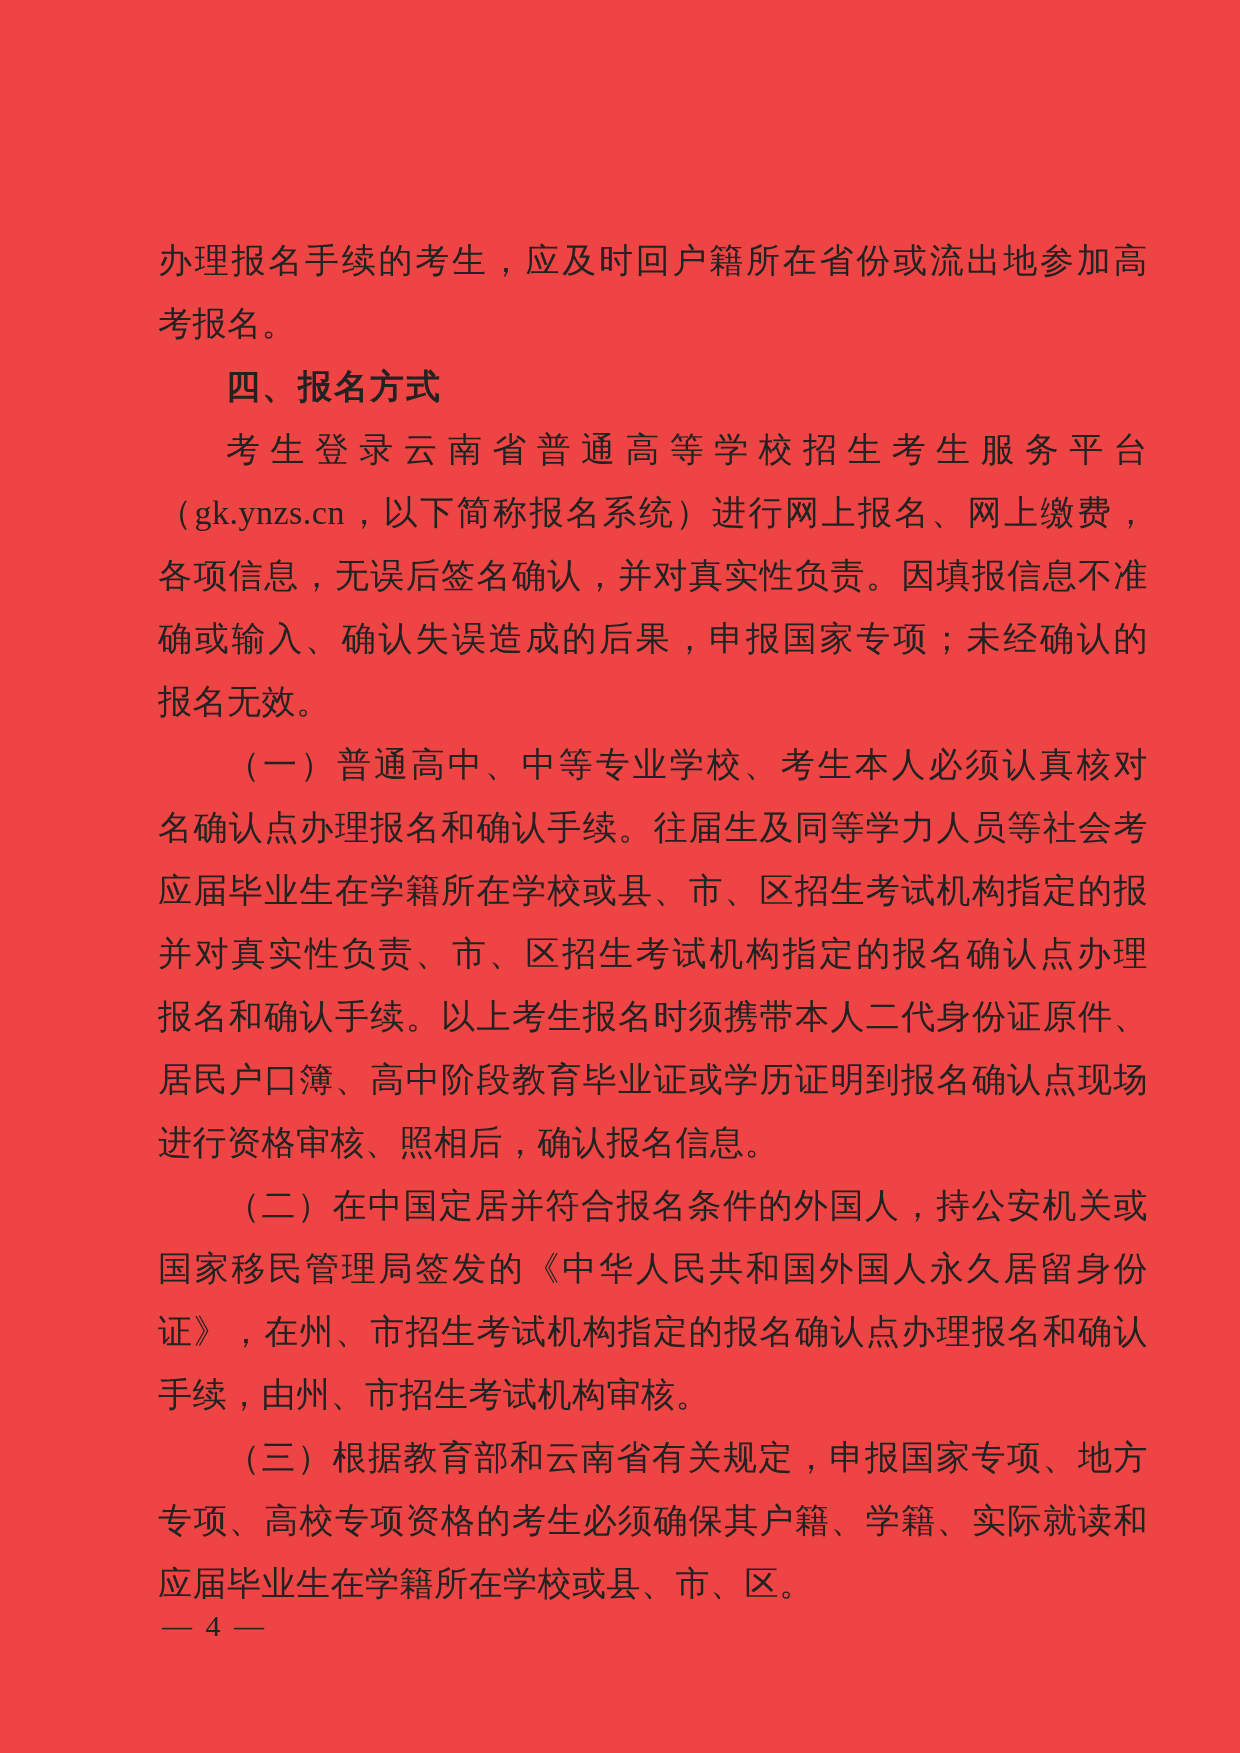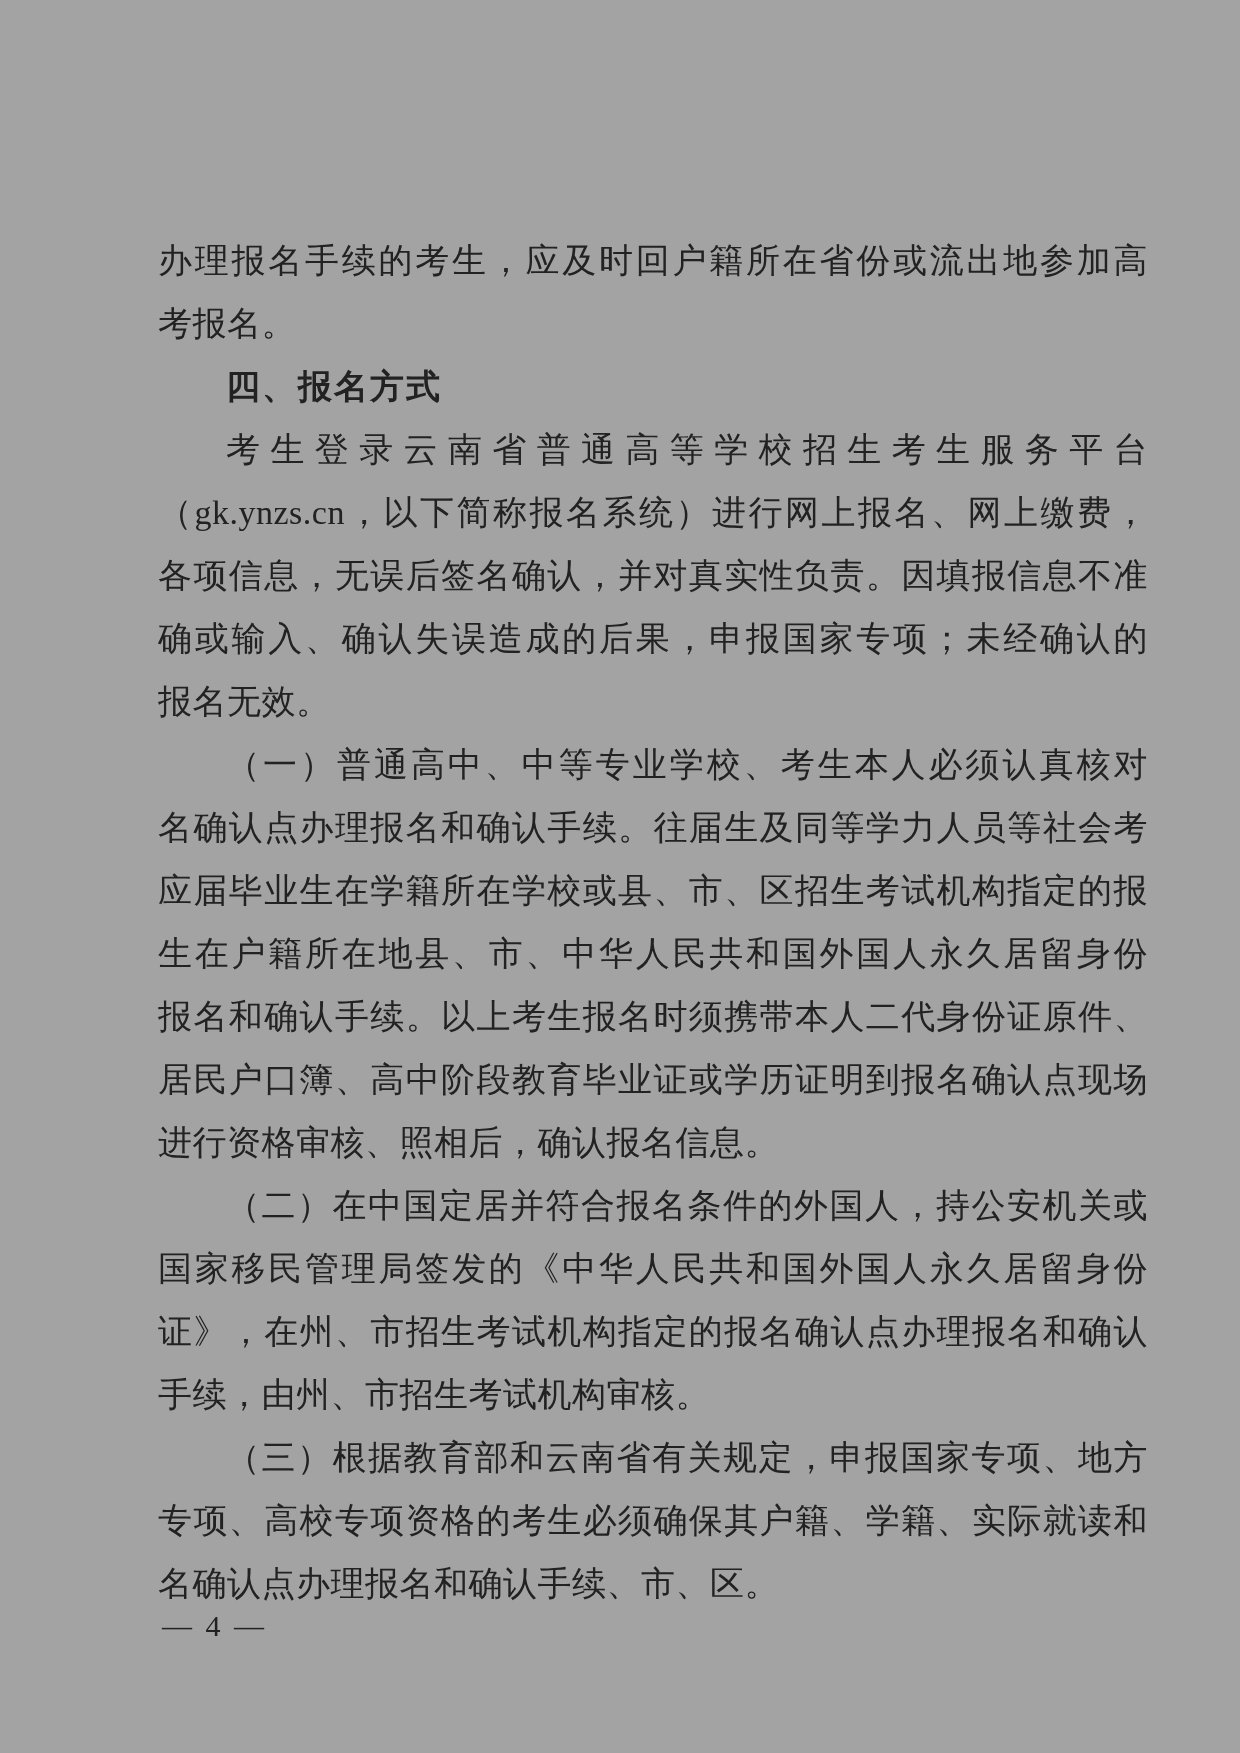--- a/index.html
+++ b/index.html
@@ -14,21 +14,21 @@
     overflow: hidden;
     font-family: "Liberation Serif", "DejaVu Serif", serif;
     color: #222222;
   }
   .page {
     position: absolute;
     left: 0;
     top: 0;
     width: 1240px;
     height: 1753px;
-    background: #a3a3a3;
+    background: #ef4444;
   }
   .content {
     position: absolute;
     left: 158px;
     top: 229px;
     width: 990px;
   }
   .block {
     margin: 0;
   }
@@ -79,31 +79,31 @@
         <div class="line fill indent">考生登录云南省普通高等学校招生考生服务平台</div>
         <div class="line fill">（gk.ynzs.cn，以下简称报名系统）进行网上报名、网上缴费，</div>
         <div class="line fill">各项信息，无误后签名确认，并对真实性负责。因填报信息不准</div>
         <div class="line fill">确或输入、确认失误造成的后果，申报国家专项；未经确认的</div>
         <div class="line">报名无效。</div>
       </div>
       <div class="block paragraph">
         <div class="line fill indent">（一）普通高中、中等专业学校、考生本人必须认真核对</div>
         <div class="line fill">名确认点办理报名和确认手续。往届生及同等学力人员等社会考</div>
         <div class="line fill">应届毕业生在学籍所在学校或县、市、区招生考试机构指定的报</div>
-        <div class="line fill">生在户籍所在地县、市、中华人民共和国外国人永久居留身份</div>
+        <div class="line fill">并对真实性负责、市、区招生考试机构指定的报名确认点办理</div>
         <div class="line fill">报名和确认手续。以上考生报名时须携带本人二代身份证原件、</div>
         <div class="line fill">居民户口簿、高中阶段教育毕业证或学历证明到报名确认点现场</div>
         <div class="line">进行资格审核、照相后，确认报名信息。</div>
       </div>
       <div class="block paragraph">
         <div class="line fill indent">（二）在中国定居并符合报名条件的外国人，持公安机关或</div>
         <div class="line fill">国家移民管理局签发的《中华人民共和国外国人永久居留身份</div>
         <div class="line fill">证》，在州、市招生考试机构指定的报名确认点办理报名和确认</div>
         <div class="line">手续，由州、市招生考试机构审核。</div>
       </div>
       <div class="block paragraph">
         <div class="line fill indent">（三）根据教育部和云南省有关规定，申报国家专项、地方</div>
         <div class="line fill">专项、高校专项资格的考生必须确保其户籍、学籍、实际就读和</div>
-        <div class="line">名确认点办理报名和确认手续、市、区。</div>
+        <div class="line">应届毕业生在学籍所在学校或县、市、区。</div>
       </div>
     </main>
   <div class="footer">— 4 —</div>
 </div>
 
 </body></html>

